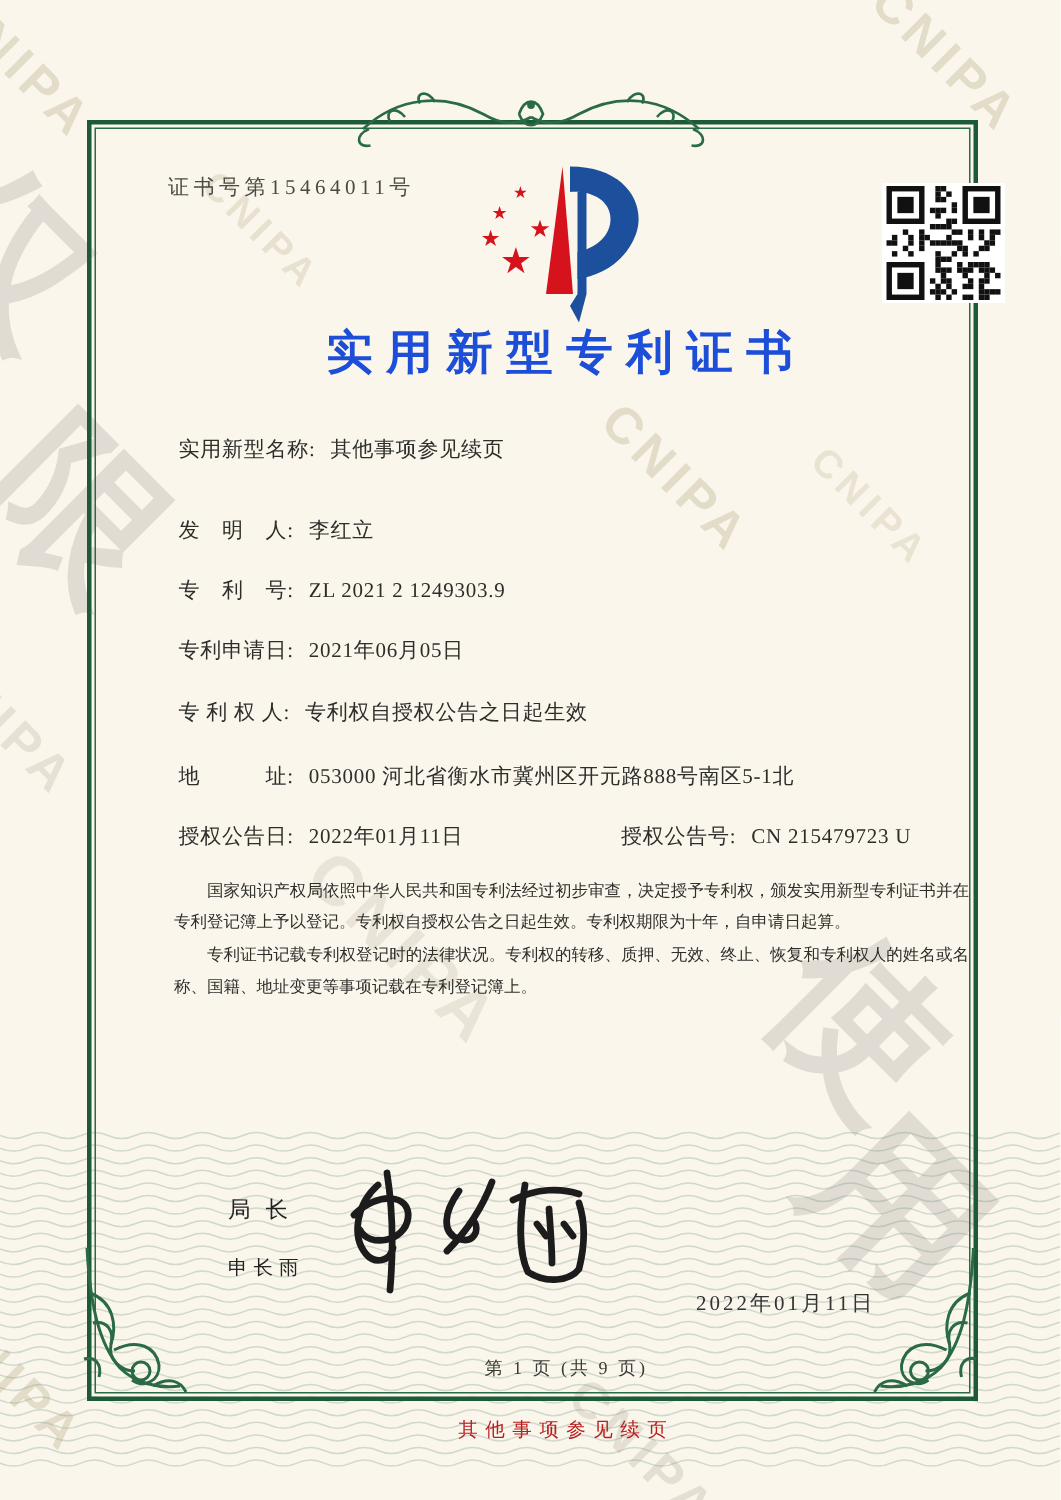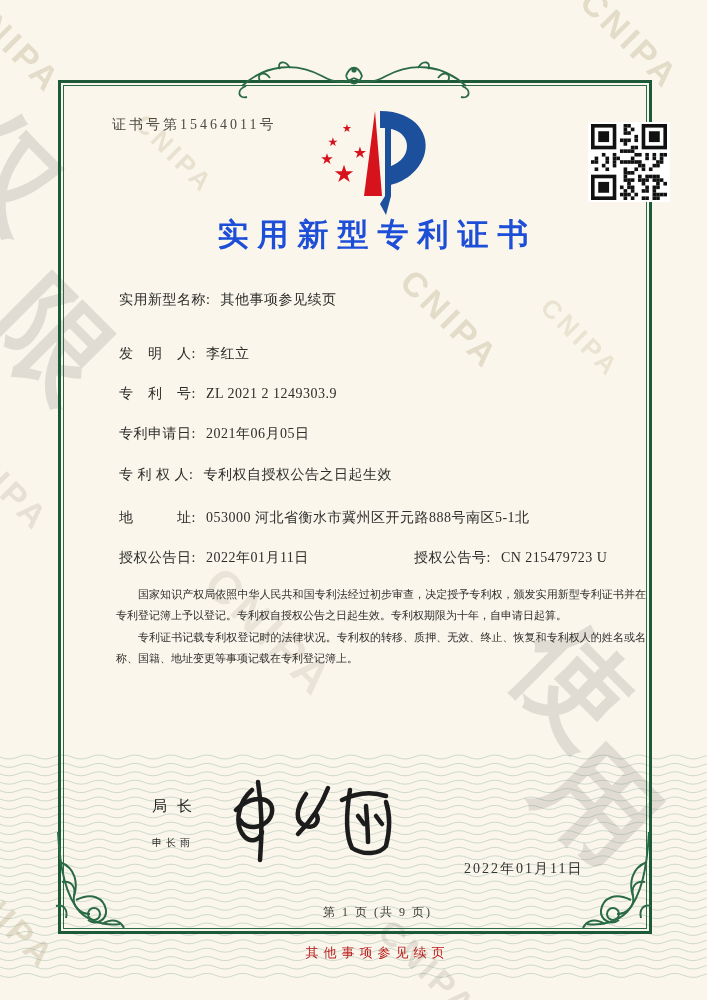--- a/index.html
+++ b/index.html
@@ -42,21 +42,21 @@
          font-size:31px;font-weight:bold;letter-spacing:9px;color:#1d4ed8;}
   .frow{position:absolute;left:95px;font-size:14px;letter-spacing:0.5px;white-space:nowrap;}
   .frow .lbl{color:#2d2d2a;}
   .frow .val{color:#2d2d2a;margin-left:6px;}
   .r0{top:291px;}.r1{top:345px;}.r2{top:385px;}.r3{top:425px;}.r4{top:466px;}.r5{top:509px;}.r6{top:549px;}
   .grant-no{position:absolute;left:295px;top:0;white-space:nowrap;}
   .paras{position:absolute;left:92px;top:584px;width:530px;font-size:11px;line-height:1.95;
          text-align:justify;color:#2e2e2b;}
   .paras p{margin:0;text-indent:2em;}
   .director-label{position:absolute;left:128px;top:797px;font-size:15px;letter-spacing:10px;color:#222;}
-  .director-name{position:absolute;left:128px;top:836px;font-size:10px;letter-spacing:4px;color:#222;}
+  .director-name{position:absolute;left:128px;top:836px;font-size:13px;letter-spacing:4px;color:#222;}
   .signature{position:absolute;left:198px;top:772px;}
   .issue-date{position:absolute;left:440px;top:860px;font-size:14px;letter-spacing:2px;color:#333;}
   .page-info{position:absolute;left:0;top:904px;width:707px;text-align:center;
              font-size:12px;letter-spacing:2px;color:#3a3a35;}
   .footer-note{position:absolute;left:0;top:944px;width:707px;text-align:center;
                font-size:13px;letter-spacing:5px;color:#b91c1c;}
 </style>
 </head>
 <body>
 

